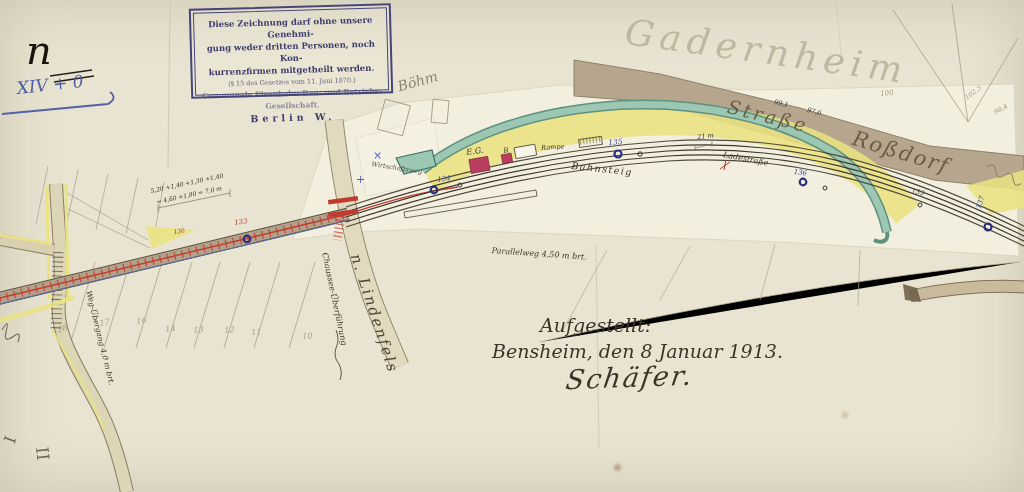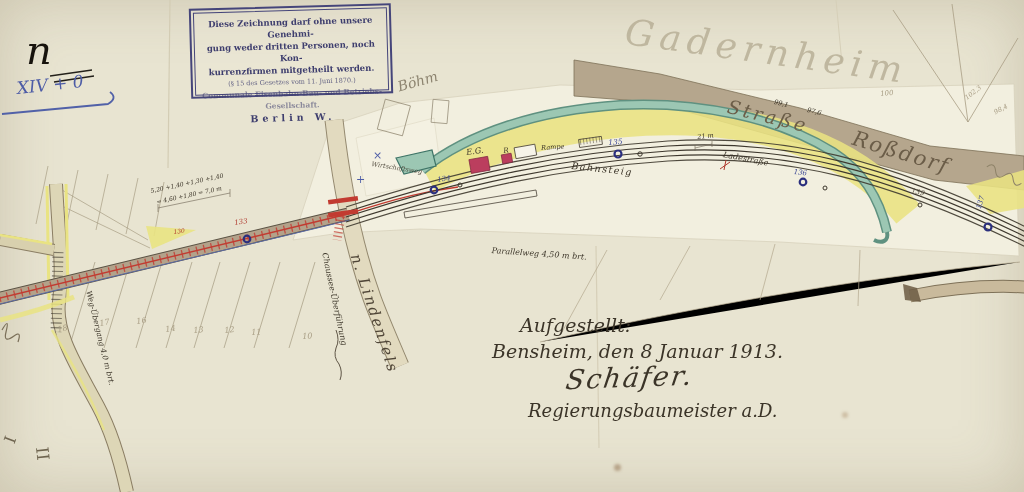--- a/index.html
+++ b/index.html
@@ -236,18 +236,17 @@
   <span class="t ink" style="left:150px;top:188px;font-size:6px;transform:rotate(-12deg);">5,20 +1,40  +1,30 +1,40</span>
   <span class="t ink" style="left:156px;top:199px;font-size:6px;transform:rotate(-12deg);">= 4,60 +1,80 = 7,0 m</span>
   <span class="t ink" style="left:697px;top:134px;font-size:6.5px;transform:rotate(-6deg);">21 m</span>
 
   <span class="t blue" style="left:373px;top:150px;font-size:11px;">×</span>
   <span class="t blue" style="left:356px;top:174px;font-size:11px;">+</span>
 
   <span class="t" style="left:2px;top:440px;font-size:16px;color:#6f6550;transform:rotate(-70deg);">I</span>
   <span class="t" style="left:50px;top:446px;font-size:17px;color:#6f6550;transform:rotate(84deg);">II</span>
 
-  <span class="t ink" style="left:520px;top:316px;font-size:19px;">Aufgestellt:</span>
+  <span class="t ink" style="left:540px;top:316px;font-size:19px;">Aufgestellt:</span>
   <span class="t ink" style="left:492px;top:342px;font-size:19px;">Bensheim, den 8 Januar 1913.</span>
   <span class="t ink" style="left:568px;top:366px;font-size:27px;letter-spacing:2px;transform:rotate(-2deg) skewX(-10deg);">Schäfer.</span>
-  <span class="t ink" style="left:528px;top:402px;font-size:18px;">Regierungsbaumeister a.D.</span>
 
 </div>
 
 </body></html>

